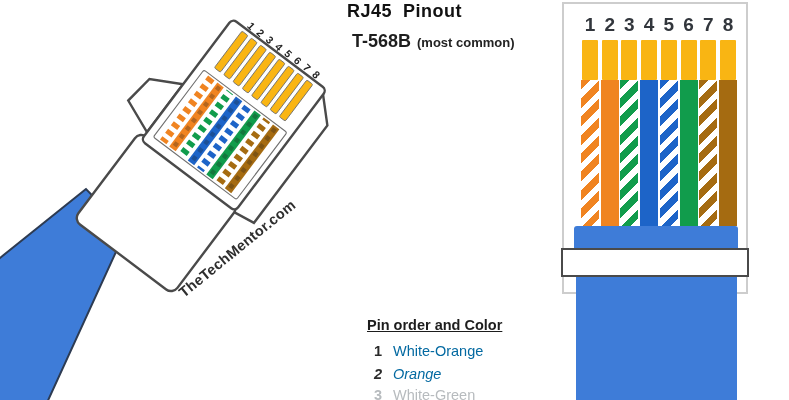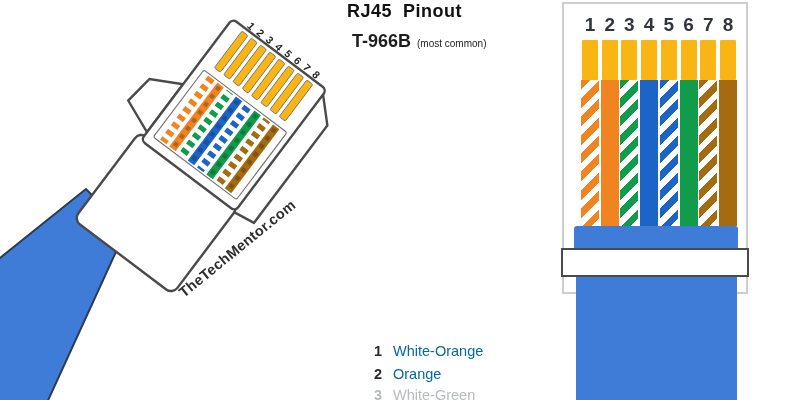--- a/index.html
+++ b/index.html
@@ -4,30 +4,30 @@
 <style>
   html,body{margin:0;padding:0;background:#fff;}
   .stage{position:relative;width:789px;height:400px;background:#ffffff;overflow:hidden;
          font-family:"Liberation Sans",sans-serif;}
 
   
   .title{position:absolute;left:347px;top:1px;font-size:18px;font-weight:bold;color:#111;
          white-space:pre;letter-spacing:.5px;}
   .subtitle{position:absolute;left:352px;top:31px;color:#1e1e1e;}
   .subtitle .std{font-size:18px;font-weight:bold;}
-  .subtitle .note{font-size:10px;font-weight:normal;margin-left:6px;color:#222;}
+  .subtitle .note{font-size:13px;font-weight:bold;margin-left:6px;color:#222;}
 
   
   .pl-head{position:absolute;left:367px;top:317px;font-size:14.5px;font-weight:600;color:#1d1d1d;
            text-decoration:underline;}
   .pl-item{position:absolute;left:374px;font-size:14.5px;font-weight:600;color:#2a2a2a;}
   .pl-item .pn{display:inline-block;width:13px;}
   .pl-item .lb{margin-left:6px;font-weight:normal;color:#0369a1;}
   .pl-item.faded, .pl-item.faded .lb{color:#b7bbbe;}
-  #pl-0{top:343px;} #pl-1{top:366px;} #pl-2{top:387px;}
+  #pl-0{top:343px;} #pl-1{top:366px;font-style:italic;} #pl-2{top:387px;}
 
   
   .panel{position:absolute;left:562px;top:2px;width:186px;height:292px;background:#fff;
          border:2px solid #cdcdcd;box-sizing:border-box;}
   .cols{position:absolute;left:581px;top:12px;width:156px;display:flex;justify-content:space-between;}
   .col{width:18px;display:flex;flex-direction:column;align-items:center;}
   .col .num{height:28px;line-height:26px;font-size:19px;font-weight:bold;color:#32363c;}
   .col .pin{width:16px;height:40px;background:var(--gold);border-radius:1px;}
   .col .wire{width:18px;height:146px;}
   .cable-top{position:absolute;left:574px;top:226px;width:164px;height:24px;background:var(--cable);
@@ -106,23 +106,24 @@
         <text class="conn-num" x="78.4" y="-6" transform="rotate(8 78.4 -6)">7</text>
         <text class="conn-num" x="90" y="-6" transform="rotate(8 90 -6)">8</text>
       </g>
     </g>
 
     <text class="watermark" transform="translate(184,298) rotate(-39)">TheTechMentor.com</text>
   </svg>
 
   <div class="title">RJ45  Pinout</div>
   <div class="subtitle">
-    <span class="std">T-966B</span><span class="note">(most common)</span>
+    <span class="std">T-568B</span><span class="note">(most common)</span>
   </div>
 
+  <div class="pl-head">Pin order and Color</div>
   <div class="pl-item" id="pl-0">
     <span class="pn">1</span><span class="lb">White-Orange</span>
   </div>
   <div class="pl-item" id="pl-1">
     <span class="pn">2</span><span class="lb">Orange</span>
   </div>
   <div class="pl-item faded" id="pl-2">
     <span class="pn">3</span><span class="lb">White-Green</span>
   </div>
 

